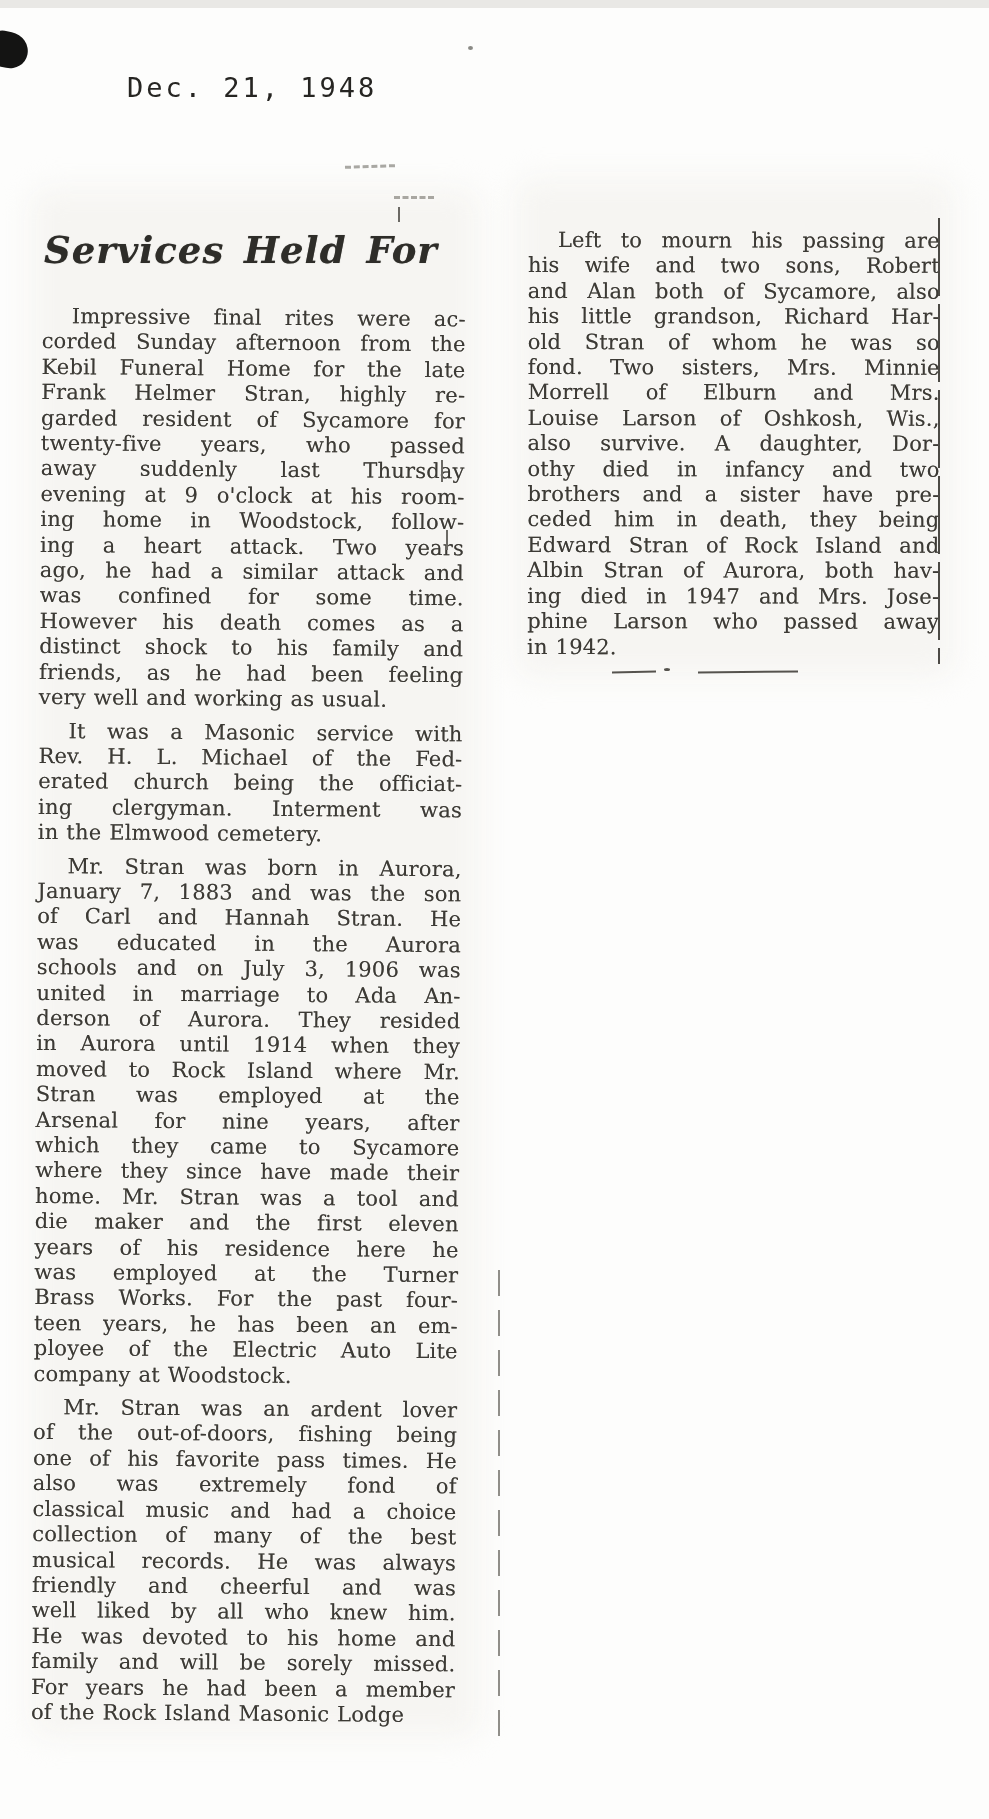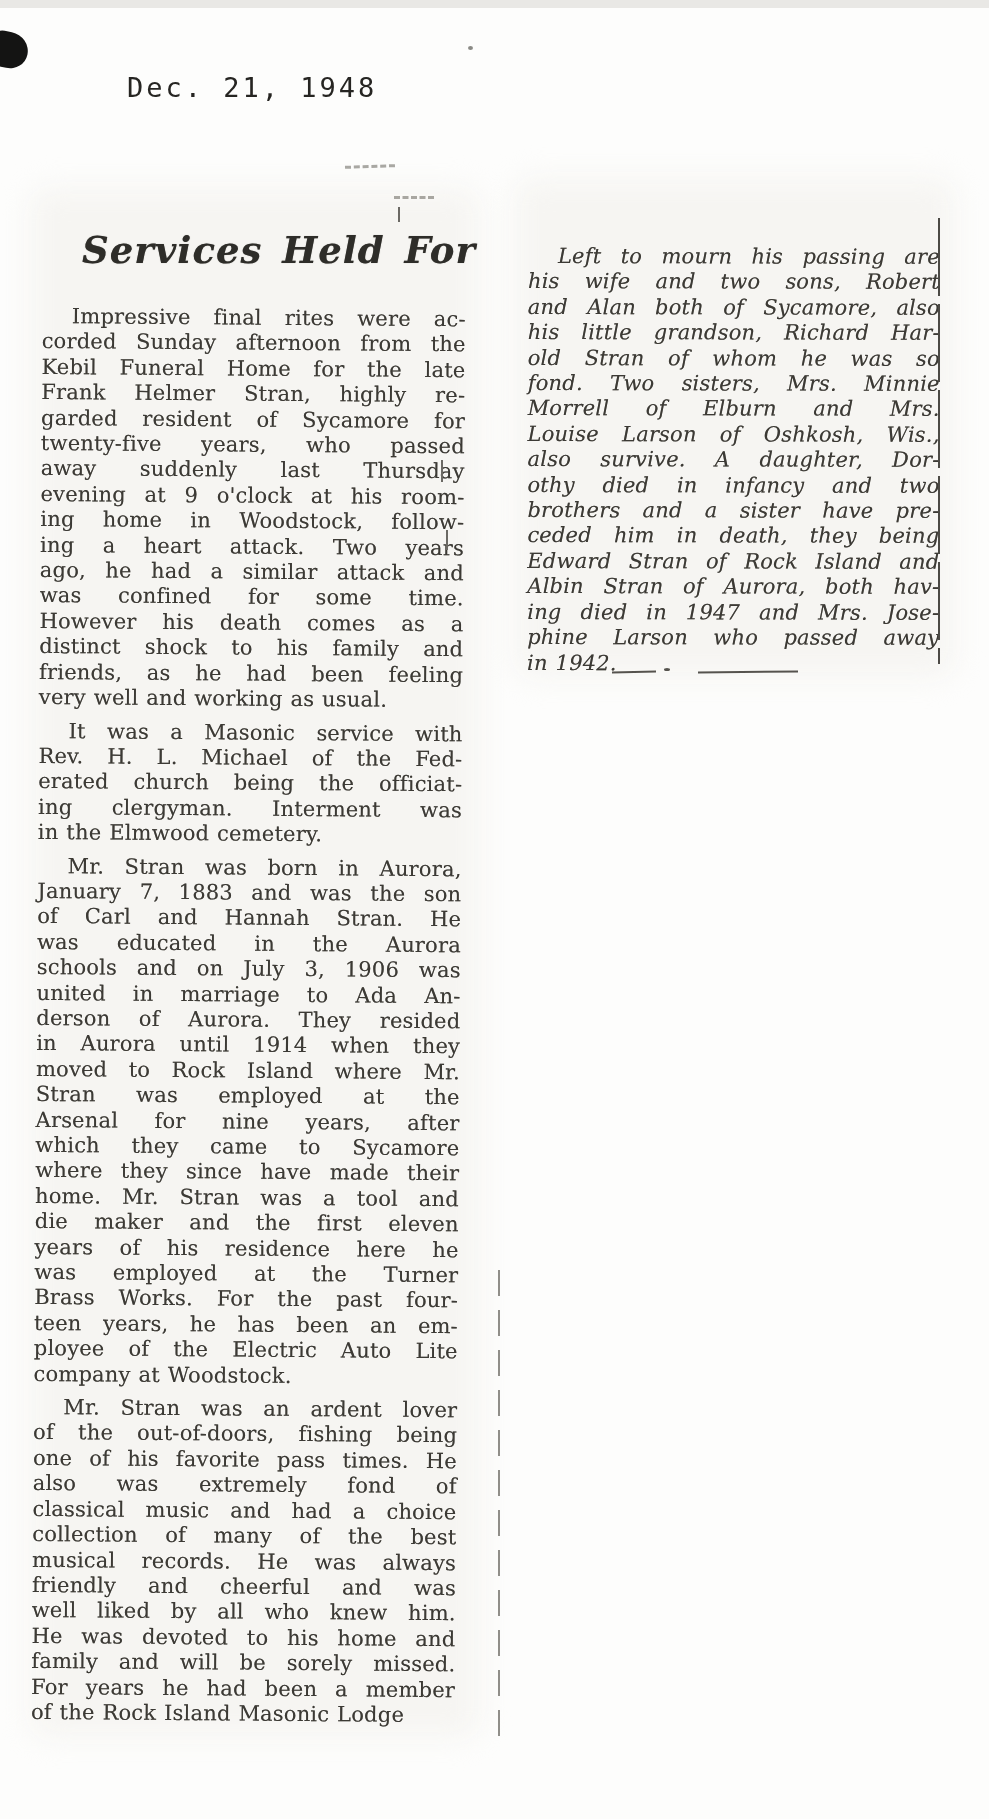--- a/index.html
+++ b/index.html
@@ -32,33 +32,32 @@
     position:absolute;left:127px;top:64px;
     font-family:"DejaVu Sans Mono","Liberation Mono",monospace;
     font-size:27px;letter-spacing:3px;color:#262522;
     white-space:nowrap;z-index:2;
   }
   .headline{
     position:absolute;left:44px;top:196px;width:470px;z-index:2;
     font-style:italic;font-size:37px;line-height:43px;
     color:var(--ink-dark);letter-spacing:1px;word-spacing:6px;
     text-shadow:0 0 .7px rgba(40,38,32,.6);
-    text-align:center;
   }
   .headline .hl2{padding-left:22px;display:block;}
 
   .col{
     position:absolute;z-index:2;
     font-size:21px;line-height:25.4px;
     letter-spacing:.2px;word-spacing:1px;
     color:var(--ink);
     text-shadow:0 0 .6px rgba(46,44,38,.5);
   }
   .col-left{left:42px;top:296px;width:424px;transform:rotate(.45deg);transform-origin:top left;}
-  .col-right{left:528px;top:236px;width:412px;transform:rotate(.12deg);transform-origin:top left;font-style:italic;}
+  .col-right{left:528px;top:220px;width:412px;transform:rotate(.12deg);transform-origin:top left;}
   .para{margin:0 0 8px 0;}
   .line{text-align:justify;text-align-last:justify;white-space:normal;}
   .line.first{text-indent:30px;}
   .line.last{text-align-last:left;}
 
   
   .artifact{position:absolute;z-index:3;}
   .corner-blob{left:-10px;top:24px;width:38px;height:36px;background:#141413;border-radius:30% 55% 50% 40%;transform:rotate(12deg);}
   .tiny-dot{left:468px;top:38px;width:5px;height:4px;background:#8a8a85;border-radius:50%;}
   .dash-mark{height:0;border-top:3px dashed #8e8c86;opacity:.75;}

